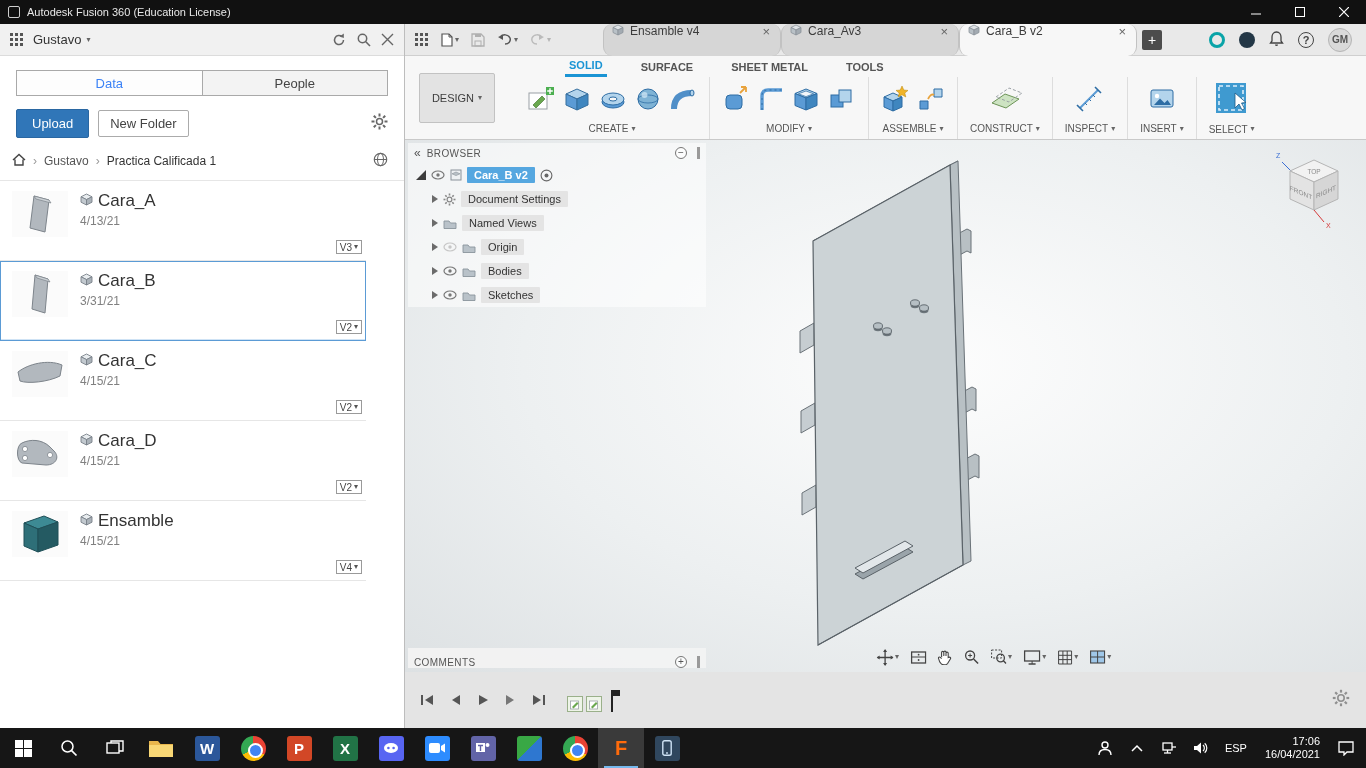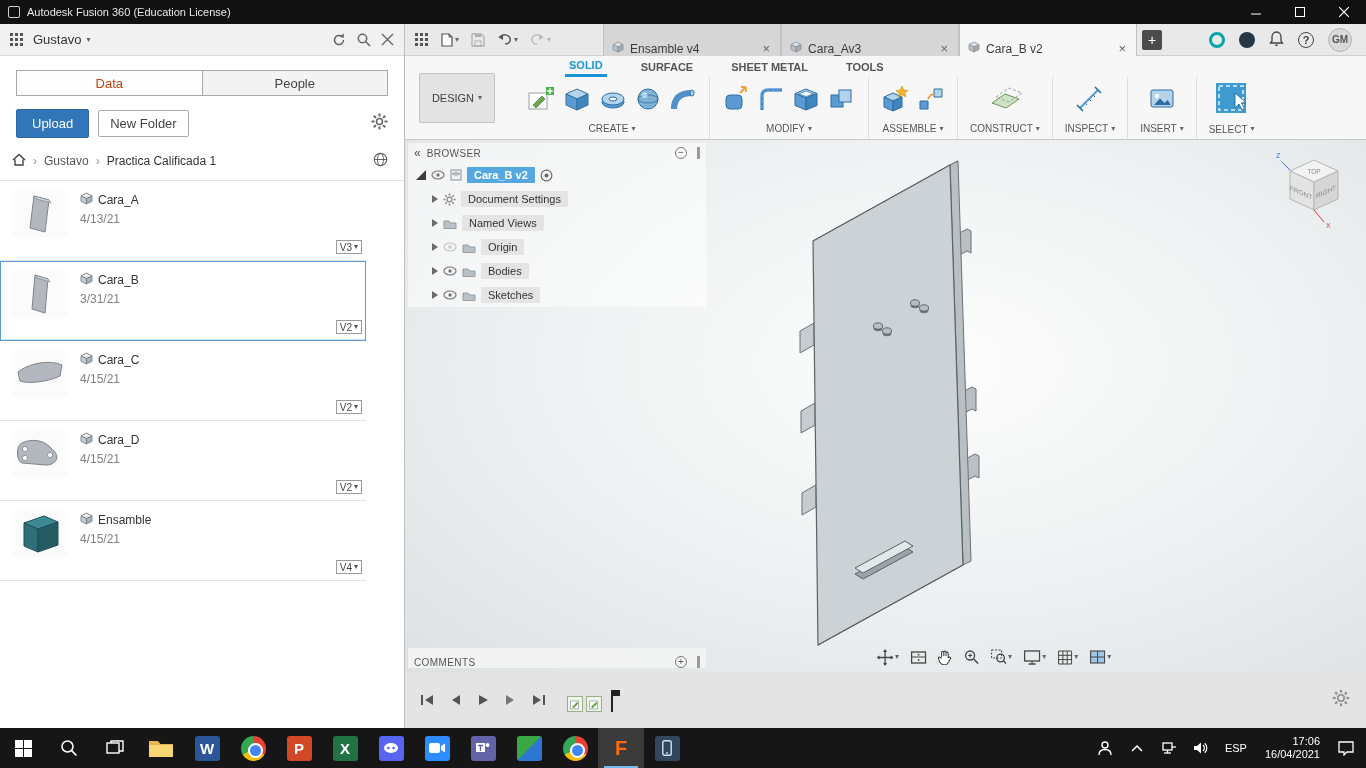--- a/index.html
+++ b/index.html
@@ -16,50 +16,50 @@
   
   .appregion { position:absolute; left:0; top:24px; width:1366px; height:704px; }
 
   
   .datapanel { position:absolute; left:0; top:0; width:405px; height:704px; background:#fff; border-right:1px solid #bdbdbd; }
   .dp-header { height:32px; background:#f1f1f1; border-bottom:1px solid #dcdcdc; display:flex; align-items:center; padding:0 10px; gap:9px; }
   .dp-account { display:flex; align-items:center; gap:5px; font-size:13px; color:#333; cursor:pointer; }
   .dp-hicon { display:flex; align-items:center; }
   .dp-tabs { margin:14px 16px 0 16px; display:flex; height:26px; border:1px solid #a9a9a9; }
   .dp-tab { flex:1; display:flex; align-items:center; justify-content:center; font-size:13px; color:#444; background:#f3f3f3; }
-  .dp-tab.active { background:#fdfdfd; border-right:1px solid #a9a9a9; font-weight:400; color:#c2410c; }
+  .dp-tab.active { background:#fdfdfd; border-right:1px solid #a9a9a9; font-weight:400; color:#3b82f6; }
   .dp-actions { margin:13px 16px 10px 16px; display:flex; align-items:center; gap:9px; }
   .btn-upload { background:#3076b8; color:#fff; font-size:13px; padding:6px 15px; border-radius:2px; border:1px solid #2a67a2; }
   .btn-newfolder { background:#fff; color:#444; font-size:13px; padding:5px 11px; border-radius:2px; border:1px solid #ababab; }
   .dp-breadcrumb { display:flex; align-items:center; gap:7px; padding:4px 16px 10px 12px; font-size:12px; color:#555; }
   .bc-sep { color:#9a9a9a; font-size:12px; }
   .bc-item { color:#555; }
   .bc-item.current { color:#333; }
   .dp-list { border-top:1px solid #e6e6e6; }
   .dp-row { position:relative; height:80px; border-bottom:1px solid #e6e6e6; margin-right:38px; display:flex; padding:10px 8px 8px 12px; background:#fff; }
   .dp-row.selected { outline:1px solid #5b9bd5; outline-offset:-1px; box-shadow:0 0 0 1px #cfe3f5 inset; }
   .thumb { width:56px; height:46px; margin-right:12px; display:flex; align-items:center; justify-content:center; background:#fbfbfb; }
   .dp-rowbody { position:relative; flex:1; }
   .dp-nameline { display:flex; align-items:center; gap:5px; }
-  .dp-name { font-size:12px; color:#333; }
+  .dp-name { font-size:17px; color:#333; }
   .dp-date { font-size:12px; color:#808080; margin-top:3px; }
   .verbox { position:absolute; right:4px; bottom:6px; border:1px solid #9a9a9a; font-size:10px; color:#444; padding:0 3px; display:flex; align-items:center; gap:2px; height:14px; background:#fff; }
   .verbox .caret { font-size:8px; color:#555; }
 
   
   .main { position:absolute; left:405px; top:0; width:961px; height:704px; }
 
   
   .appbar { height:32px; background:#e9e9e9; border-bottom:1px solid #cfcfcf; display:flex; align-items:center; }
   .ab-icons { display:flex; align-items:center; gap:12px; padding:0 10px; }
   .ab-ic { display:flex; align-items:center; gap:2px; }
   .caret { font-size:8px; color:#666; line-height:1; }
   .caret.dis { color:#b5b5b5; }
   .doctabs { display:flex; align-items:stretch; height:32px; margin-left:42px; }
-  .doctab { width:178px; display:flex; align-items:flex-end; gap:6px; padding:0 8px; font-size:12px; color:#3c3c3c; background:#d6d6d6; border-left:1px solid #c2c2c2; border-right:1px solid #c2c2c2; }
+  .doctab { width:178px; display:flex; align-items:flex-start; gap:6px; padding:0 8px; font-size:12px; color:#3c3c3c; background:#d6d6d6; border-left:1px solid #c2c2c2; border-right:1px solid #c2c2c2;border-radius:9px; }
   .doctab.active { background:#f7f7f7; }
   .doctab .dt-label { flex:1; white-space:nowrap; overflow:hidden; }
   .dt-close { color:#666; font-size:13px; padding:0 2px; }
   .newtab { width:30px; display:flex; align-items:center; justify-content:center; }
   .newtab-btn { width:20px; height:20px; background:#4c4c4c; color:#fff; font-size:14px; display:flex; align-items:center; justify-content:center; border-radius:2px; }
   .ab-right { margin-left:auto; display:flex; align-items:center; gap:14px; padding-right:14px; }
   .status-ring { width:16px; height:16px; border-radius:50%; border:3px solid #0aa4a8; }
   .dark-dot { width:16px; height:16px; border-radius:50%; background:#233746; }
   .help-circ { width:16px; height:16px; border-radius:50%; border:1.5px solid #444; color:#444; font-size:11px; display:flex; align-items:center; justify-content:center; font-weight:bold; }
   .avatar { width:24px; height:24px; border-radius:50%; background:#d9d9d9; border:1px solid #b5b5b5; color:#555; font-size:10px; font-weight:bold; display:flex; align-items:center; justify-content:center; }

